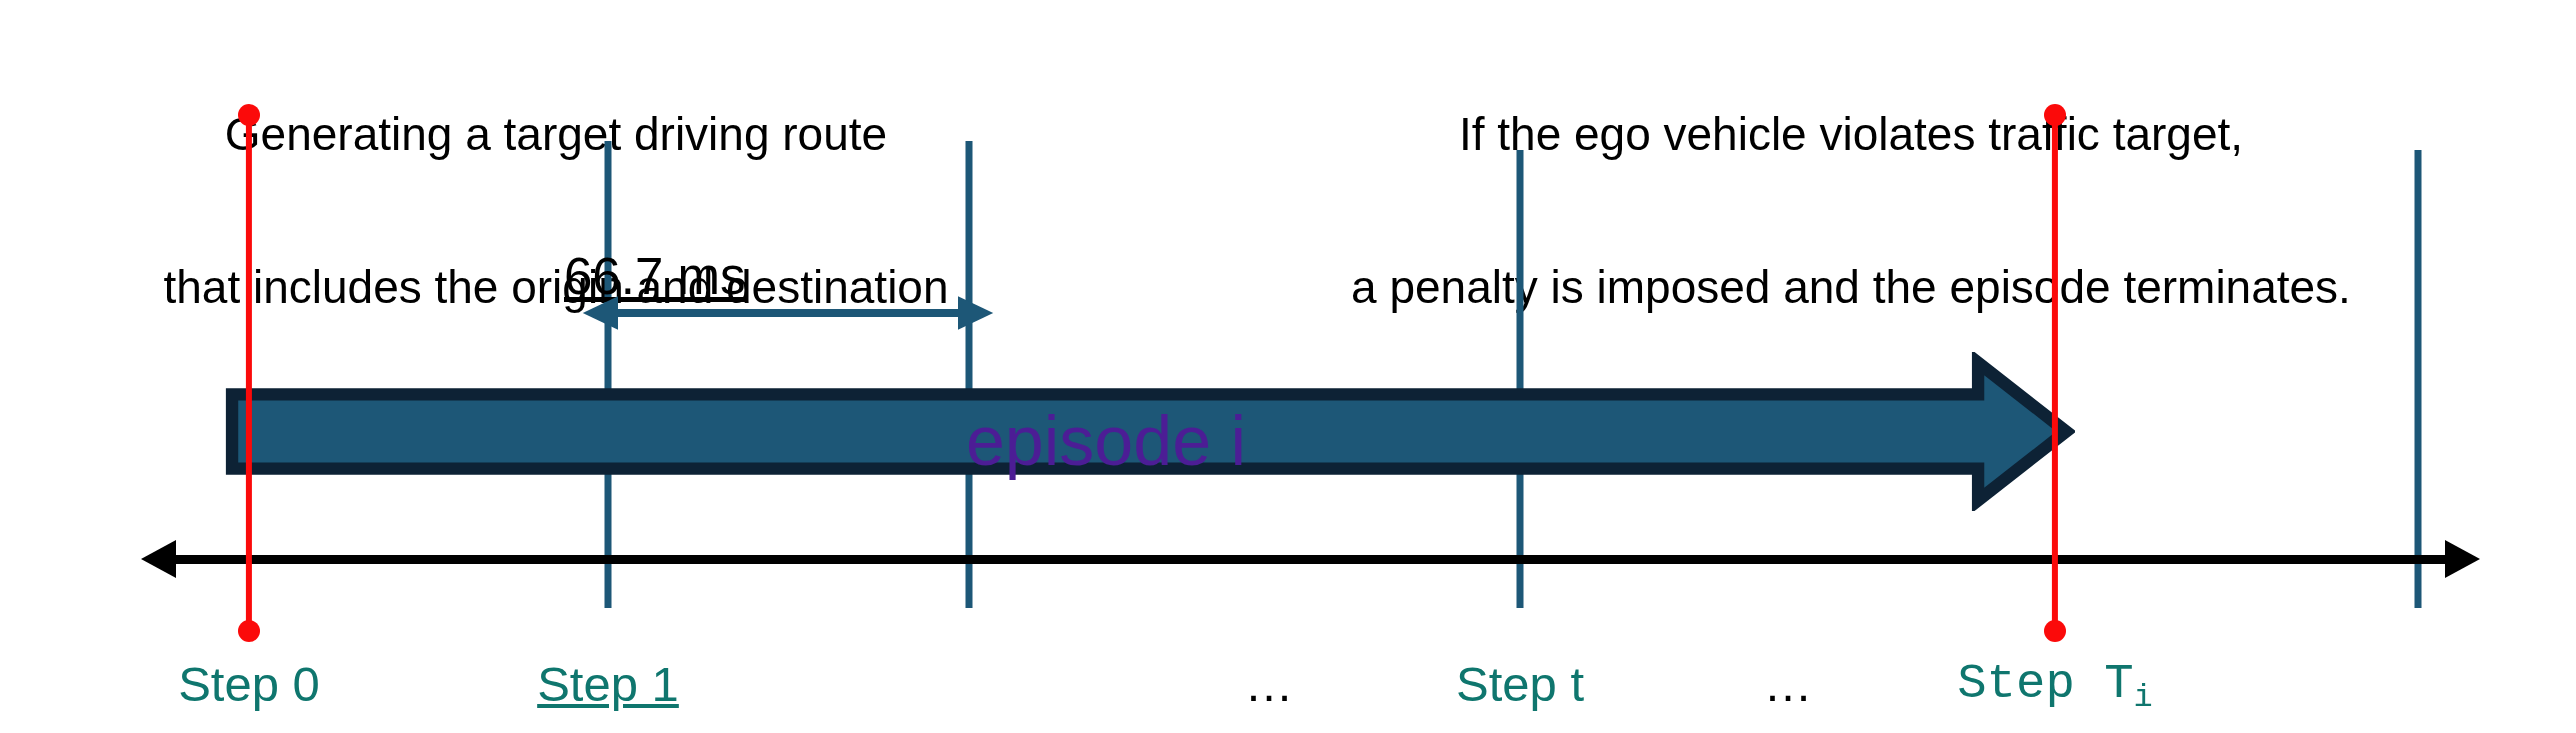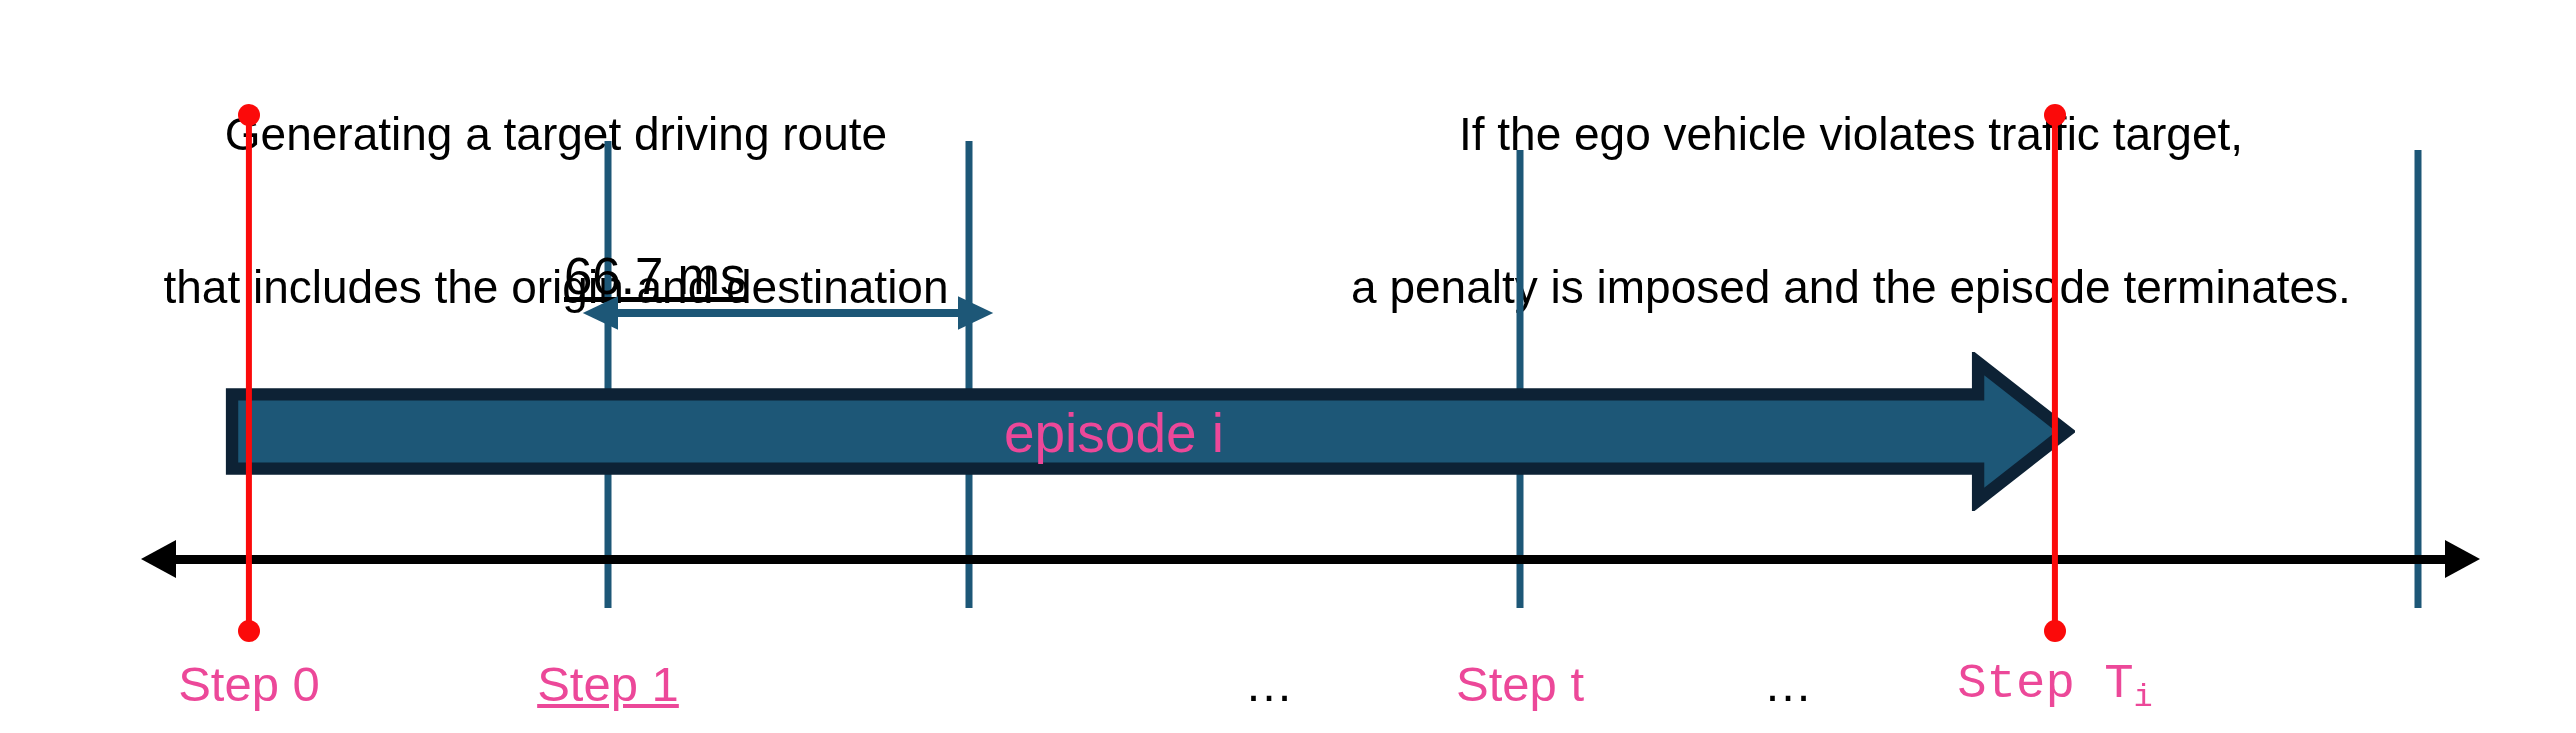--- a/index.html
+++ b/index.html
@@ -102,25 +102,24 @@
     top: 352px;
     width: 1850px;
     height: 159px;
   }
   #episode-label {
     position: absolute;
     left: 225px;
     top: 401px;
     width: 1762px;
     text-align: center;
-    color: #ec4899;
-    font-size: 55px;
+    color: #4c1d95;
+    font-size: 70px;
     font-family: "Liberation Sans", sans-serif;
     pointer-events: none;
-    padding-left: 8px;
   }
 
   
   #interval-arrow {
     position: absolute;
     left: 581px;
     top: 282px;
     width: 414px;
     height: 62px;
   }
@@ -133,21 +132,21 @@
     color: #000000;
     font-size: 51px;
     font-family: "Liberation Sans", sans-serif;
     text-decoration: underline;
   }
 
   
   .step-label {
     position: absolute;
     top: 656px;
-    color: #ec4899;
+    color: #0f766e;
     font-size: 49px;
     font-family: "Liberation Sans", sans-serif;
     white-space: nowrap;
     transform: translateX(-50%);
   }
   .step-label sub {
     font-size: 32px;
     vertical-align: baseline;
     position: relative;
     top: 8.8px;

